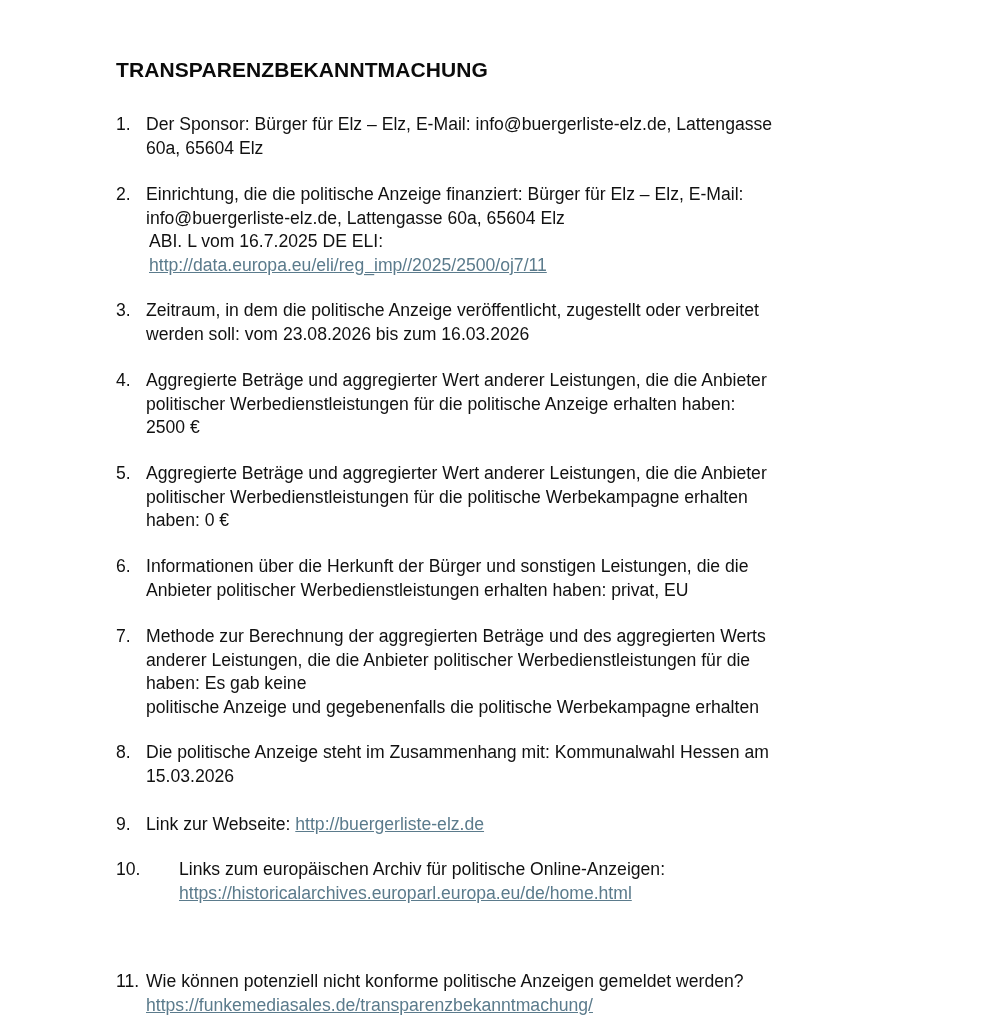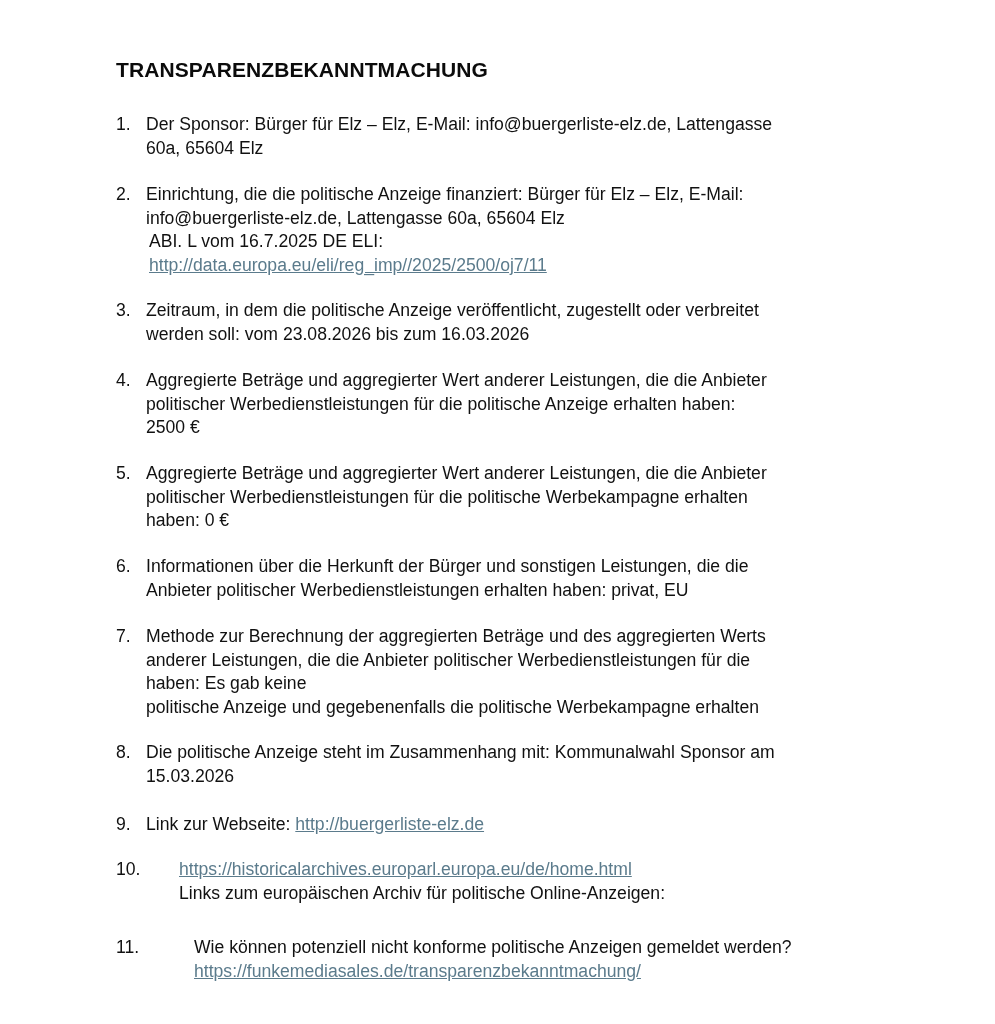--- a/index.html
+++ b/index.html
@@ -125,41 +125,41 @@
       <span class="line">Methode zur Berechnung der aggregierten Beträge und des aggregierten Werts</span>
       <span class="line">anderer Leistungen, die die Anbieter politischer Werbedienstleistungen für die</span>
       <span class="line">haben: Es gab keine</span>
       <span class="line">politische Anzeige und gegebenenfalls die politische Werbekampagne erhalten</span>
     </div>
   </div>
 
   <div class="item" style="top:741px;">
     <span class="num">8.</span>
     <div class="body">
-      <span class="line">Die politische Anzeige steht im Zusammenhang mit: Kommunalwahl Sponsor am</span>
+      <span class="line">Die politische Anzeige steht im Zusammenhang mit: Kommunalwahl Hessen am</span>
       <span class="line">15.03.2026</span>
     </div>
   </div>
 
   <div class="item" style="top:813px;">
     <span class="num">9.</span>
     <div class="body">
       <span class="line"><span>Link zur Webseite: </span><a class="link">http://buergerliste-elz.de</a></span>
     </div>
   </div>
 
   <div class="item" style="top:858px;gap:33px;">
     <span class="num">10.</span>
     <div class="body">
+      <span class="line">Links zum europäischen Archiv für politische Online-Anzeigen:</span>
       <span class="line"><a class="link">https://historicalarchives.europarl.europa.eu/de/home.html</a></span>
-      <span class="line">Links zum europäischen Archiv für politische Online-Anzeigen:</span>
     </div>
   </div>
 
-  <div class="item" style="top:936px;gap:48px;">
+  <div class="item" style="top:970px;">
     <span class="num">11.</span>
     <div class="body">
       <span class="line">Wie können potenziell nicht konforme politische Anzeigen gemeldet werden?</span>
       <span class="line"><a class="link">https://funkemediasales.de/transparenzbekanntmachung/</a></span>
     </div>
   </div>
 
 </div>
 
 </body></html>

